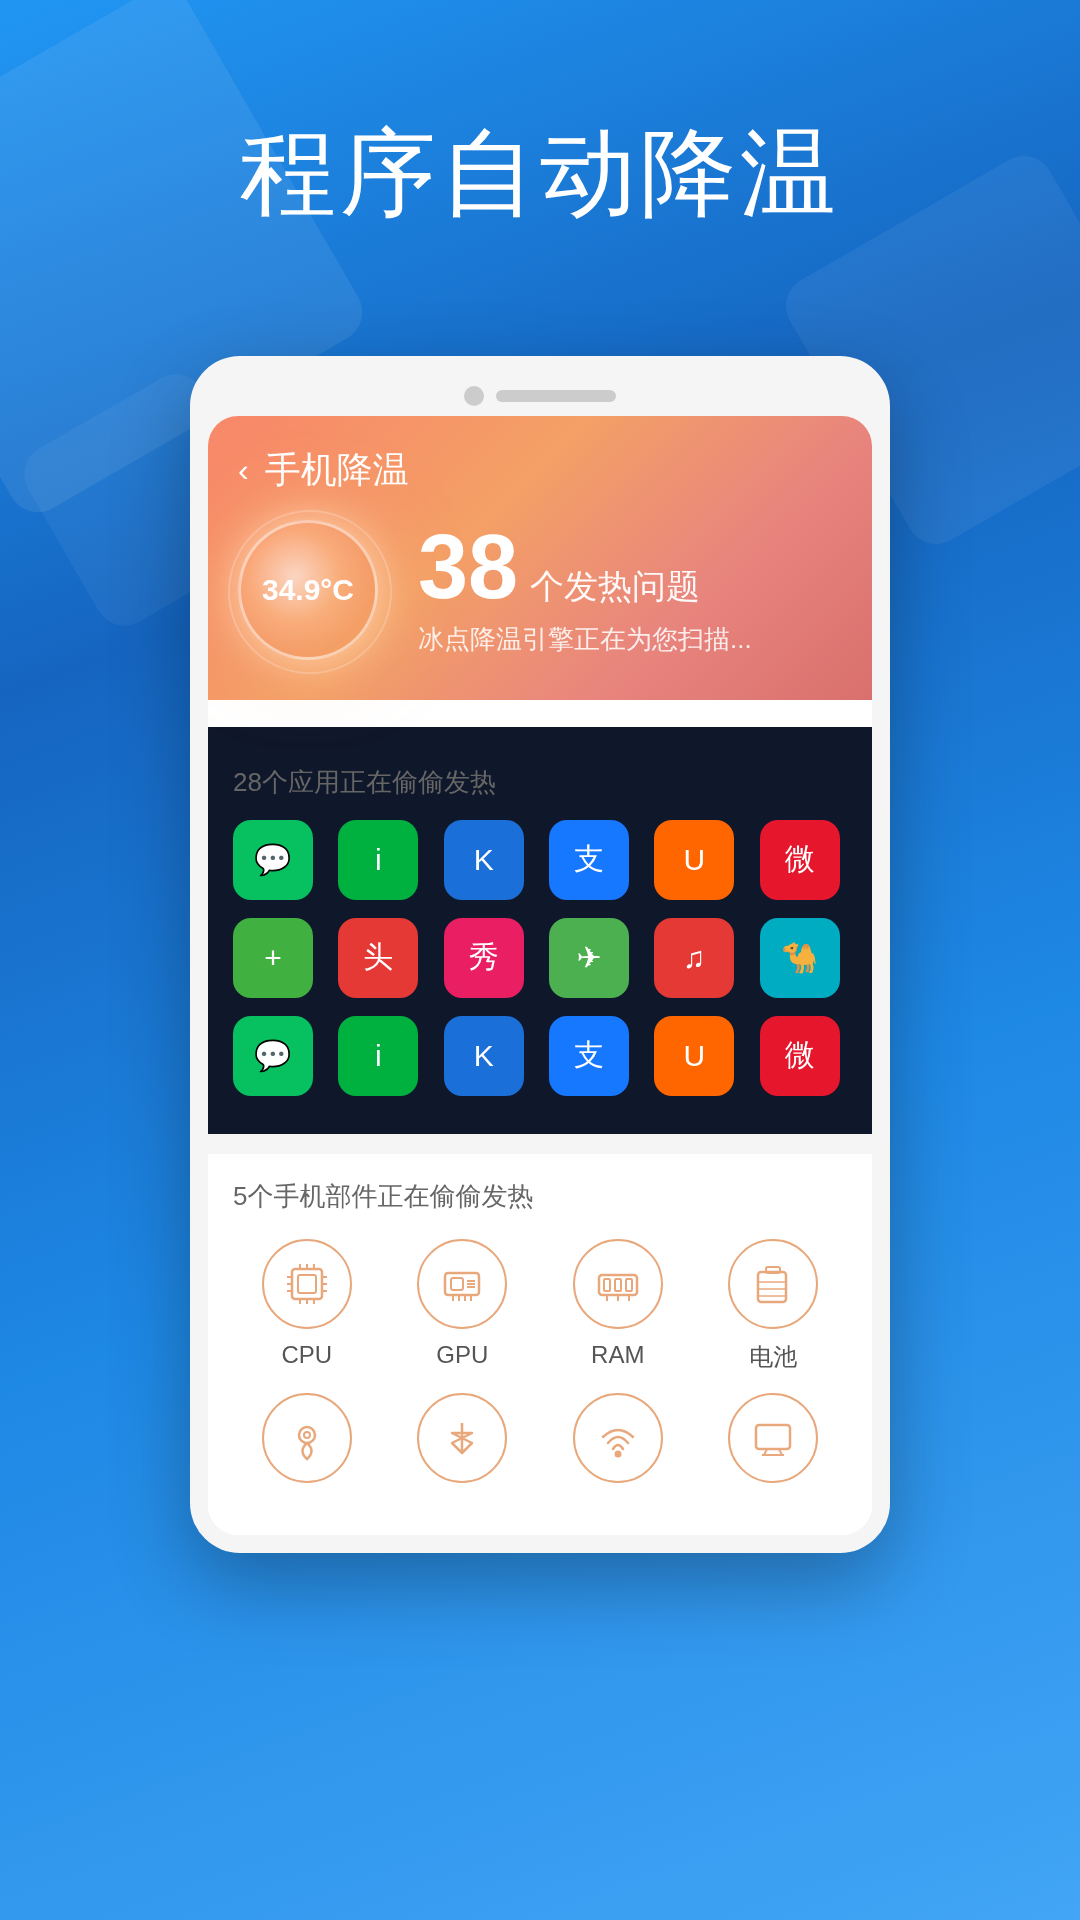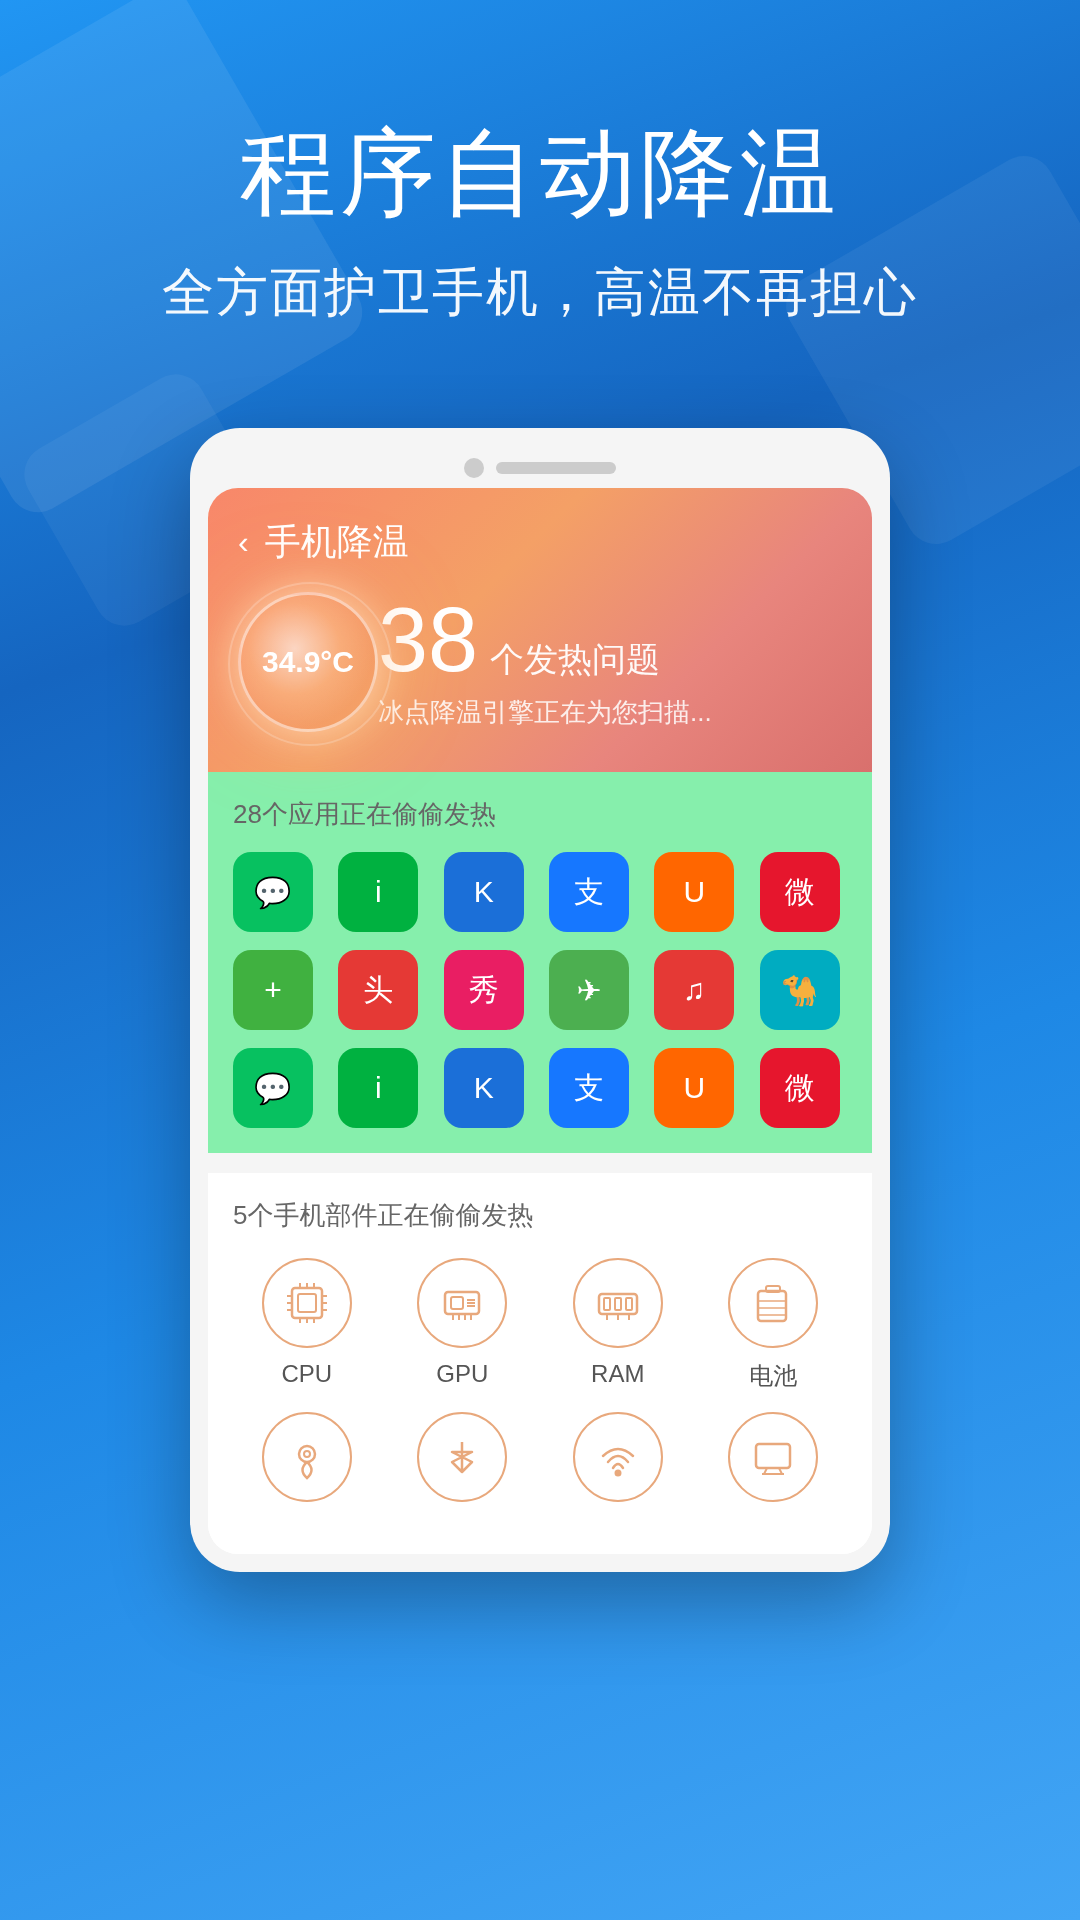--- a/index.html
+++ b/index.html
@@ -123,20 +123,21 @@
 
     .app-nav-title {
       font-size: 36px;
       color: #ffffff;
       font-weight: 500;
     }
 
     .temp-section {
       display: flex;
       align-items: center;
+      gap: 40px;
     }
 
     
     .temp-circle {
       width: 140px;
       height: 140px;
       border-radius: 50%;
       background: radial-gradient(circle at 40% 40%, rgba(255,255,255,0.6) 0%, rgba(255,200,150,0.4) 40%, transparent 70%);
       border: 3px solid rgba(255,255,255,0.5);
       display: flex;
@@ -170,40 +171,41 @@
 
     .issues-count {
       display: flex;
       align-items: baseline;
       gap: 12px;
       margin-bottom: 10px;
     }
 
     .issues-number {
       font-size: 90px;
-      font-weight: 400;
+      font-weight: 700;
       color: #ffffff;
       line-height: 1;
     }
 
     .issues-label {
       font-size: 34px;
       color: rgba(255,255,255,0.95);
       font-weight: 400;
     }
 
     .scan-text {
       font-size: 26px;
       color: rgba(255,255,255,0.85);
     }
 
     
     .app-list-section {
-      background: #86efac;
-      padding: 25px 25px;
+      background: #0f172a;
+      padding: 38px 25px;
+      margin-top: 27px;
     }
 
     .section-label {
       font-size: 26px;
       color: #666666;
       margin-bottom: 20px;
     }
 
     .app-grid {
       display: grid;
@@ -281,21 +283,20 @@
 <body>
 
 <div class="page-wrapper">
 
   <div class="bg-shape bg-shape-1"></div>
   <div class="bg-shape bg-shape-2"></div>
   <div class="bg-shape bg-shape-3"></div>
 
   <div class="header-section">
     <h1 class="main-title">程序自动降温</h1>
-    <p class="sub-title">全方面护卫手机，高温不再担心</p>
   </div>
 
   <div class="phone-mockup">
 
     <div class="phone-notch-area">
       <div class="phone-camera"></div>
       <div class="phone-speaker"></div>
     </div>
 
     <div class="phone-screen">

